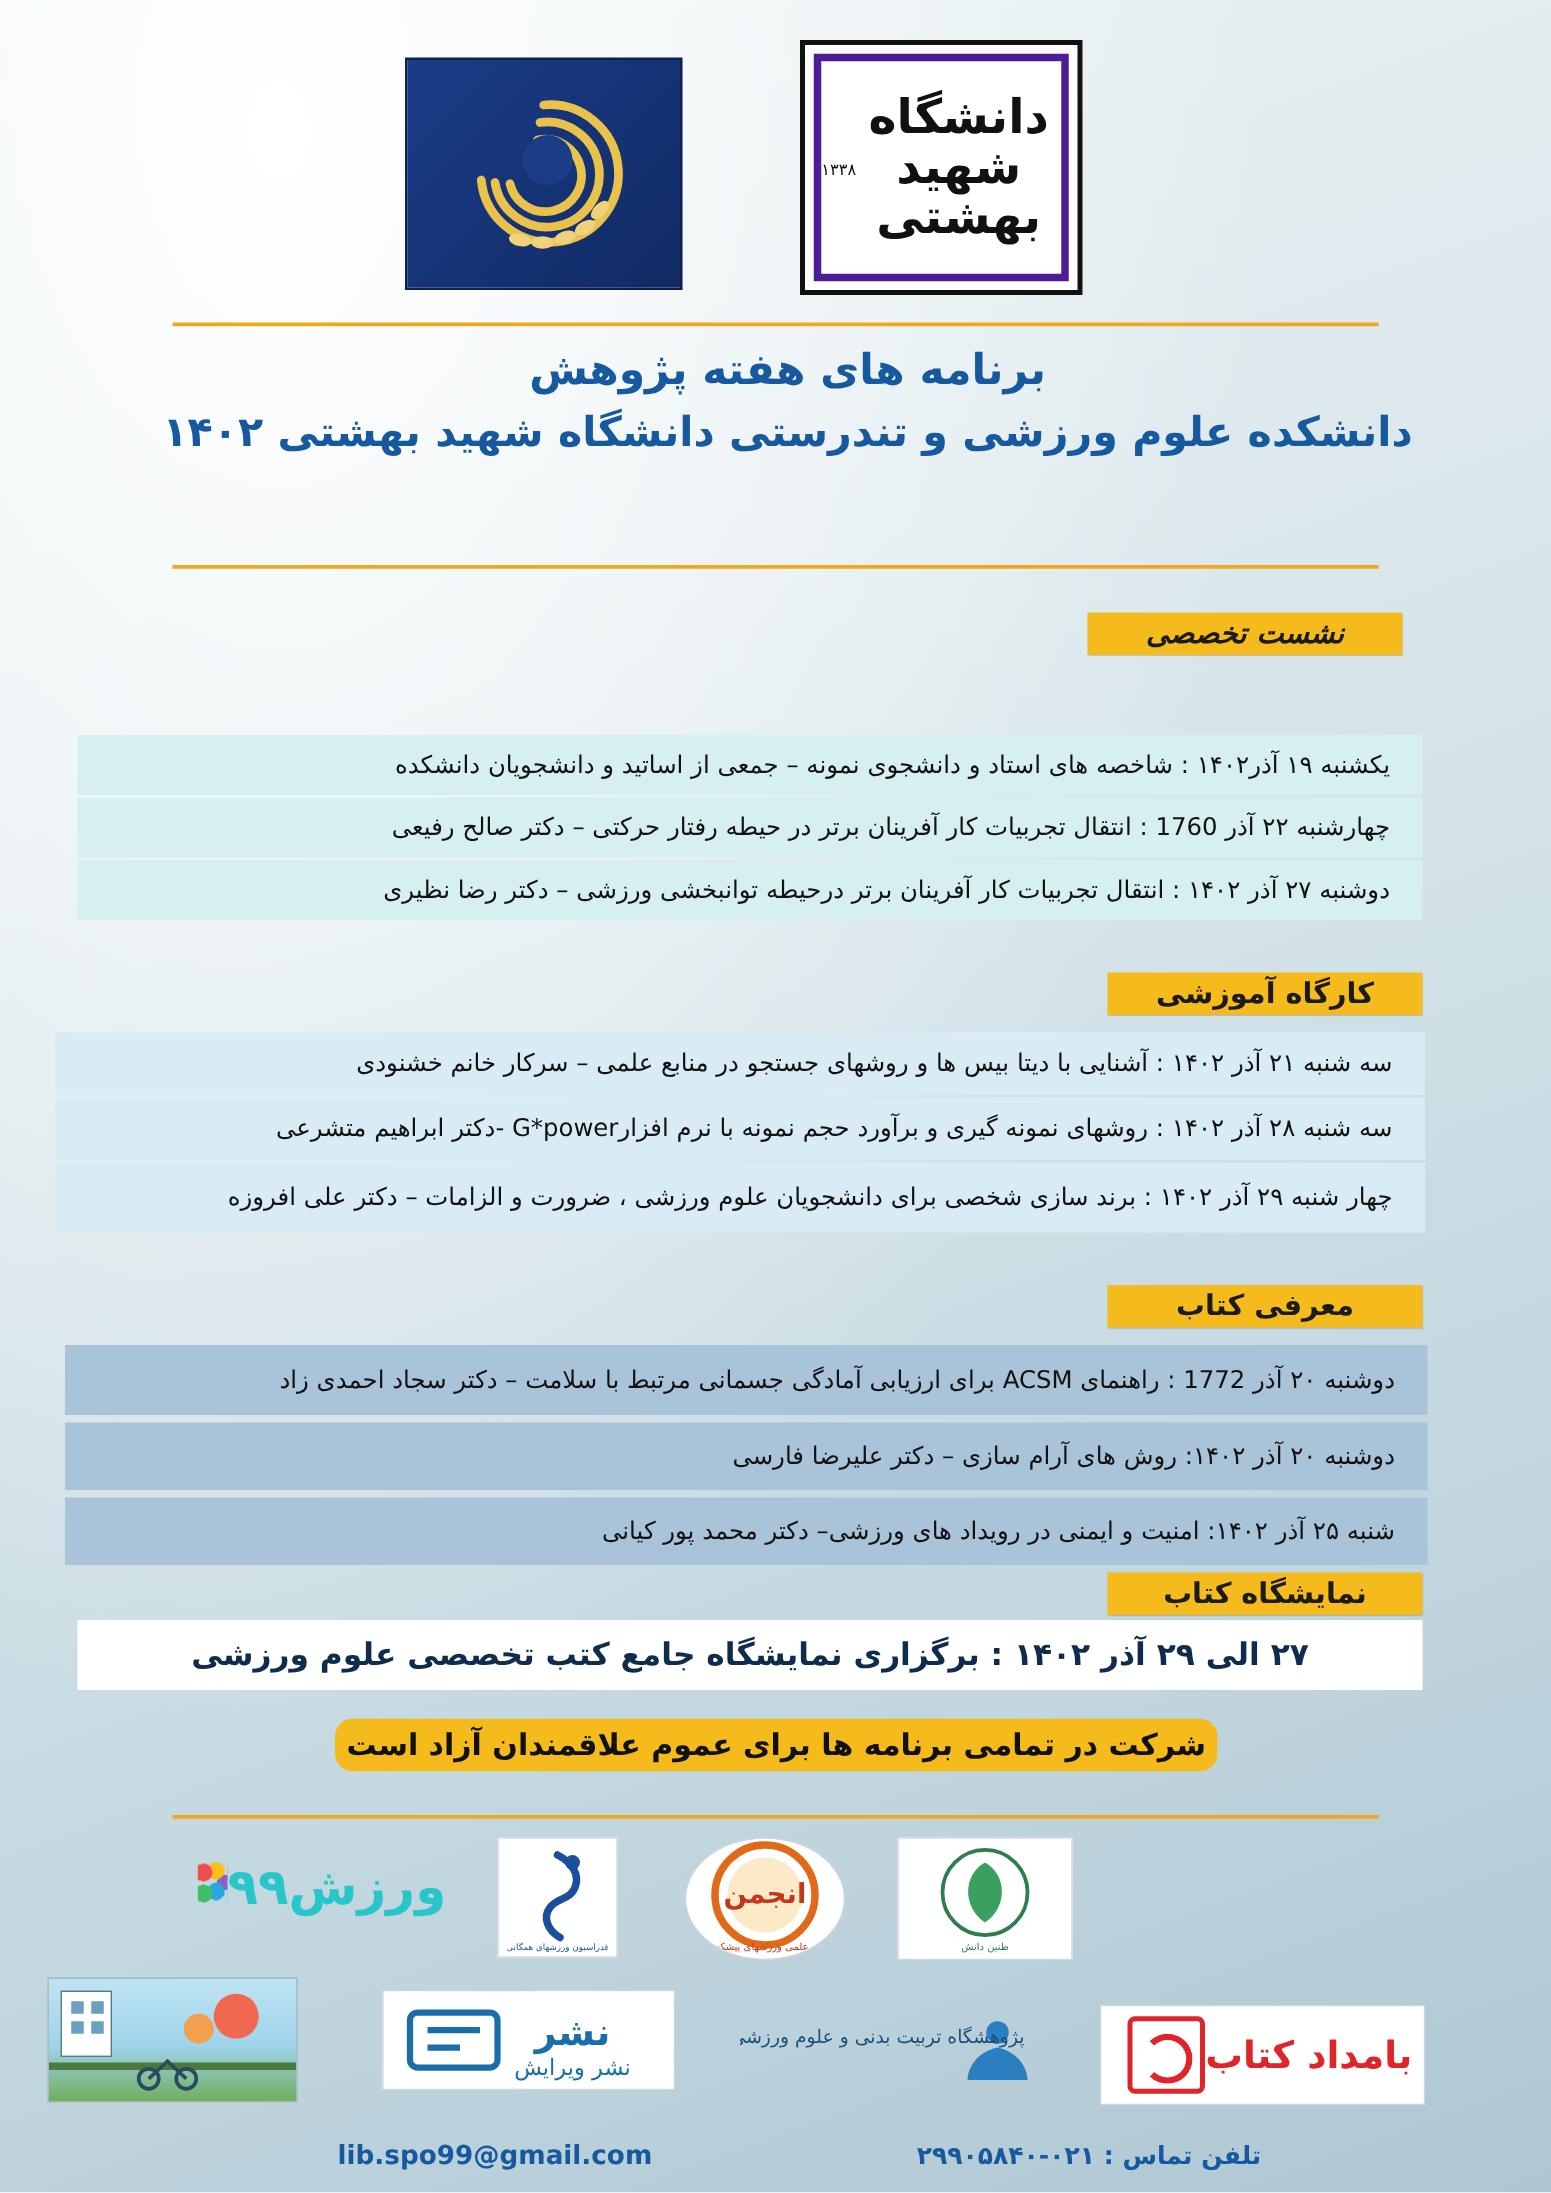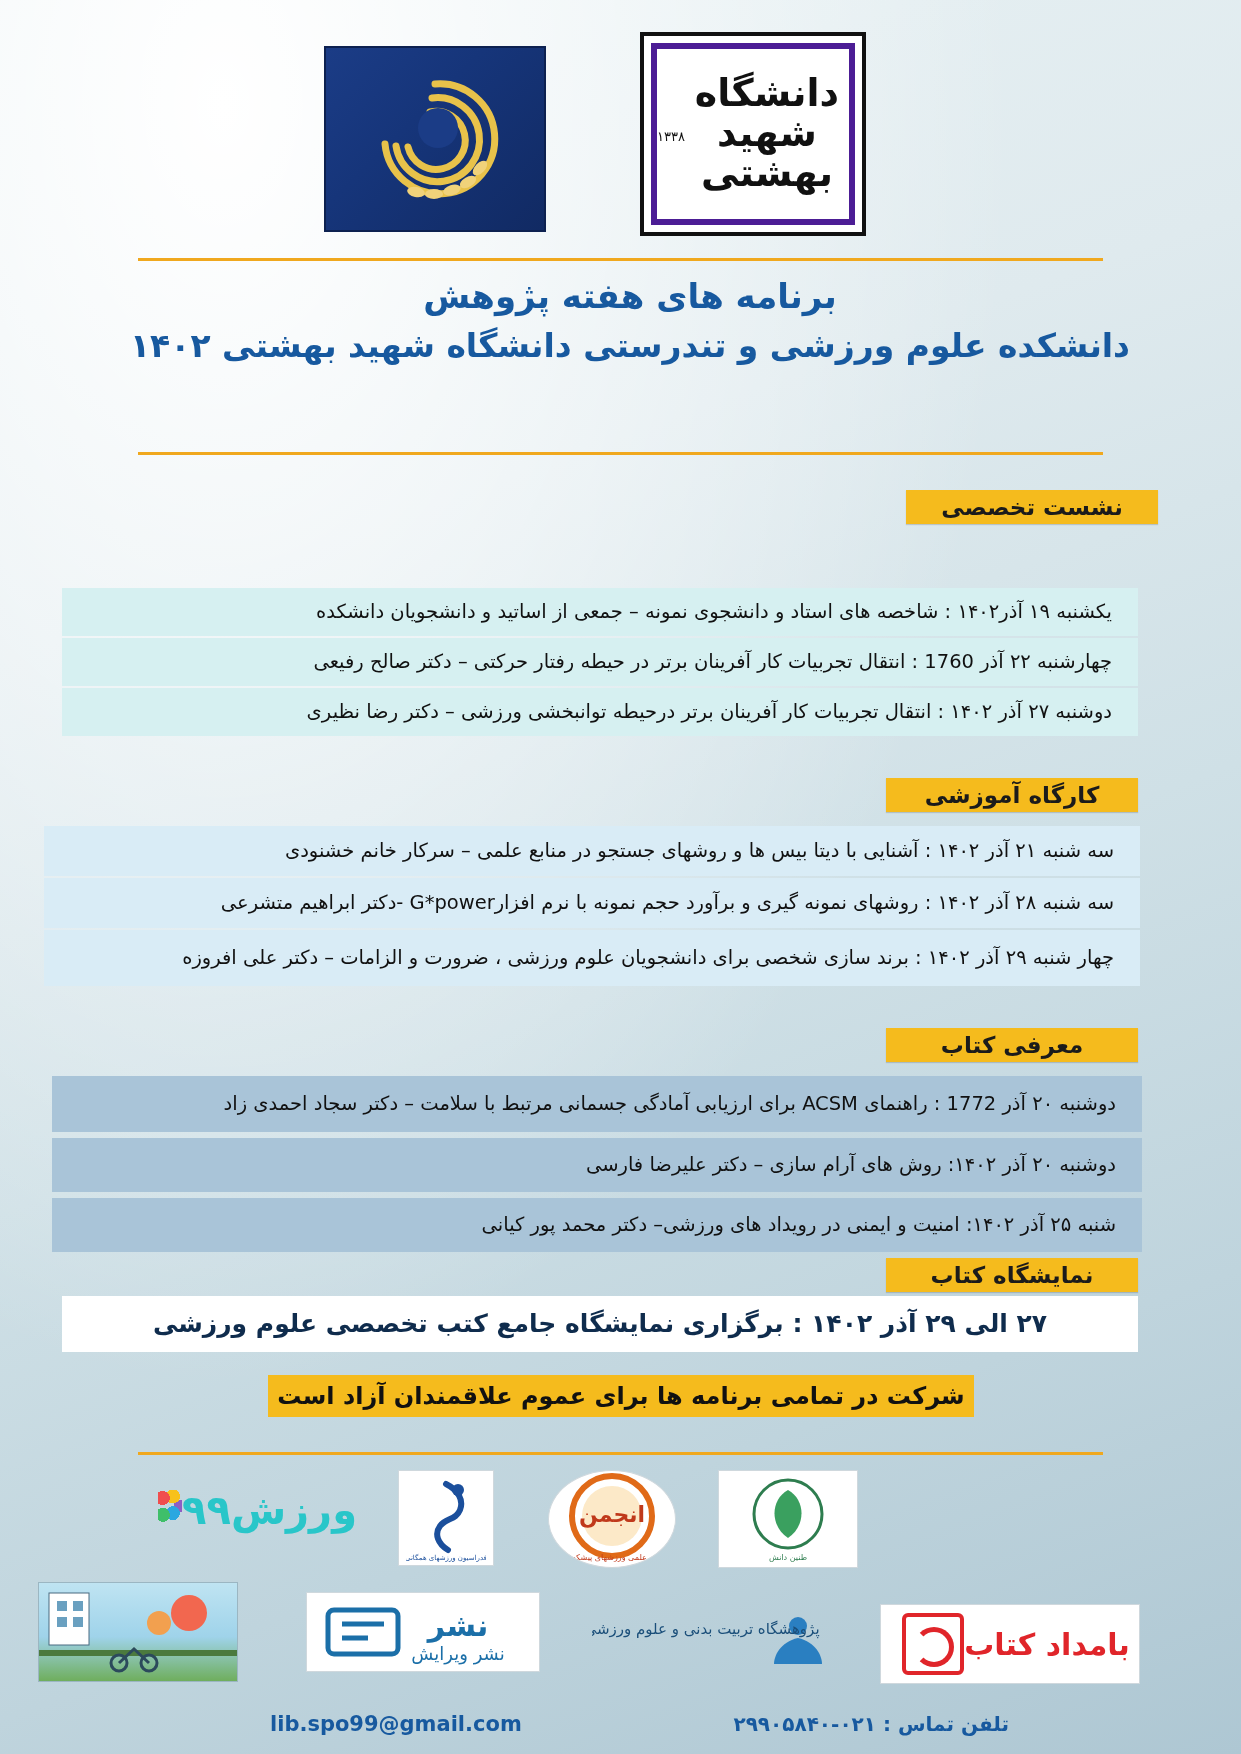--- a/index.html
+++ b/index.html
@@ -155,20 +155,21 @@
     top: 1375px;
     width: 706px;
     height: 42px;
     background: #f5bb1d;
     color: #111;
     font-size: 24px;
     font-weight: bold;
     display: flex;
     align-items: center;
     justify-content: center;
+    border-radius: 14px;
   }
 
   
   .sponsors {
     position: absolute;
     left: 0;
     top: 1464px;
     width: 1241px;
     height: 230px;
   }
@@ -294,21 +295,21 @@
 
   <div class="rule r1"></div>
 
   <div class="title-block">
     <div class="title-line1">برنامه های هفته پژوهش</div>
     <div class="title-line2">دانشکده علوم ورزشی و تندرستی دانشگاه شهید بهشتی  ۱۴۰۲</div>
   </div>
 
   <div class="rule r2"></div>
 
-  <div class="section-head" style="left:906px; top:490px; width:252px;">نشست تخصصی</div>
+  <div class="section-head" style="left:870px; top:490px; width:252px;font-style:italic;">نشست تخصصی</div>
 
   <div class="row cyan right-al" style="left:62px; top:588px; width:1076px; height:48px;">
     <span class="txt">یکشنبه ۱۹ آذر۱۴۰۲ : شاخصه های استاد و دانشجوی نمونه – جمعی از اساتید  و دانشجویان دانشکده</span>
   </div>
   <div class="row cyan right-al" style="left:62px; top:638px; width:1076px; height:48px;">
     <span class="txt">چهارشنبه ۲۲ آذر 1760 :  انتقال تجربیات کار آفرینان برتر در حیطه رفتار حرکتی – دکتر صالح رفیعی</span>
   </div>
   <div class="row cyan right-al" style="left:62px; top:688px; width:1076px; height:48px;">
     <span class="txt">دوشنبه ۲۷ آذر ۱۴۰۲ : انتقال تجربیات کار آفرینان برتر درحیطه توانبخشی ورزشی – دکتر رضا نظیری</span>
   </div>

